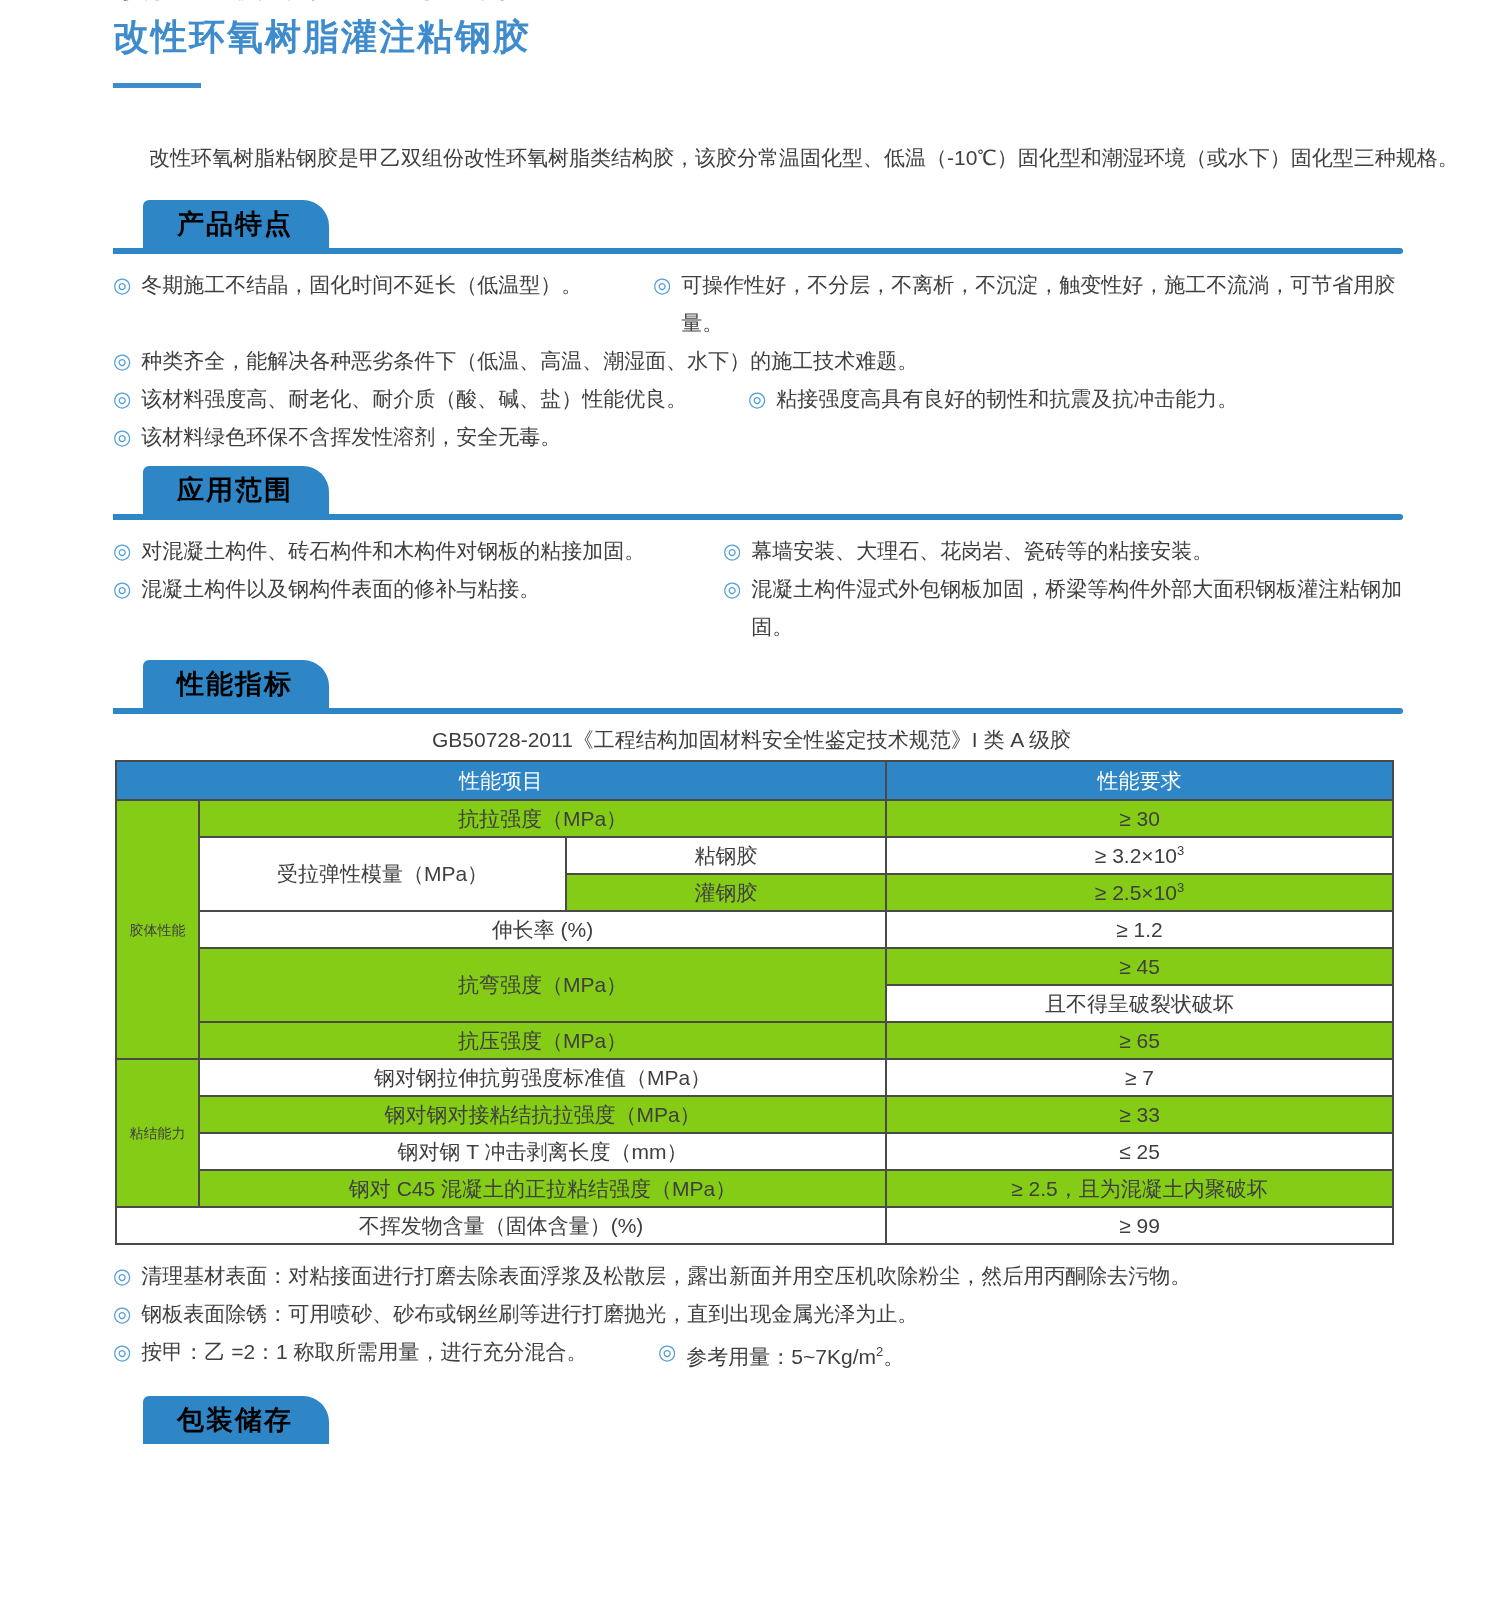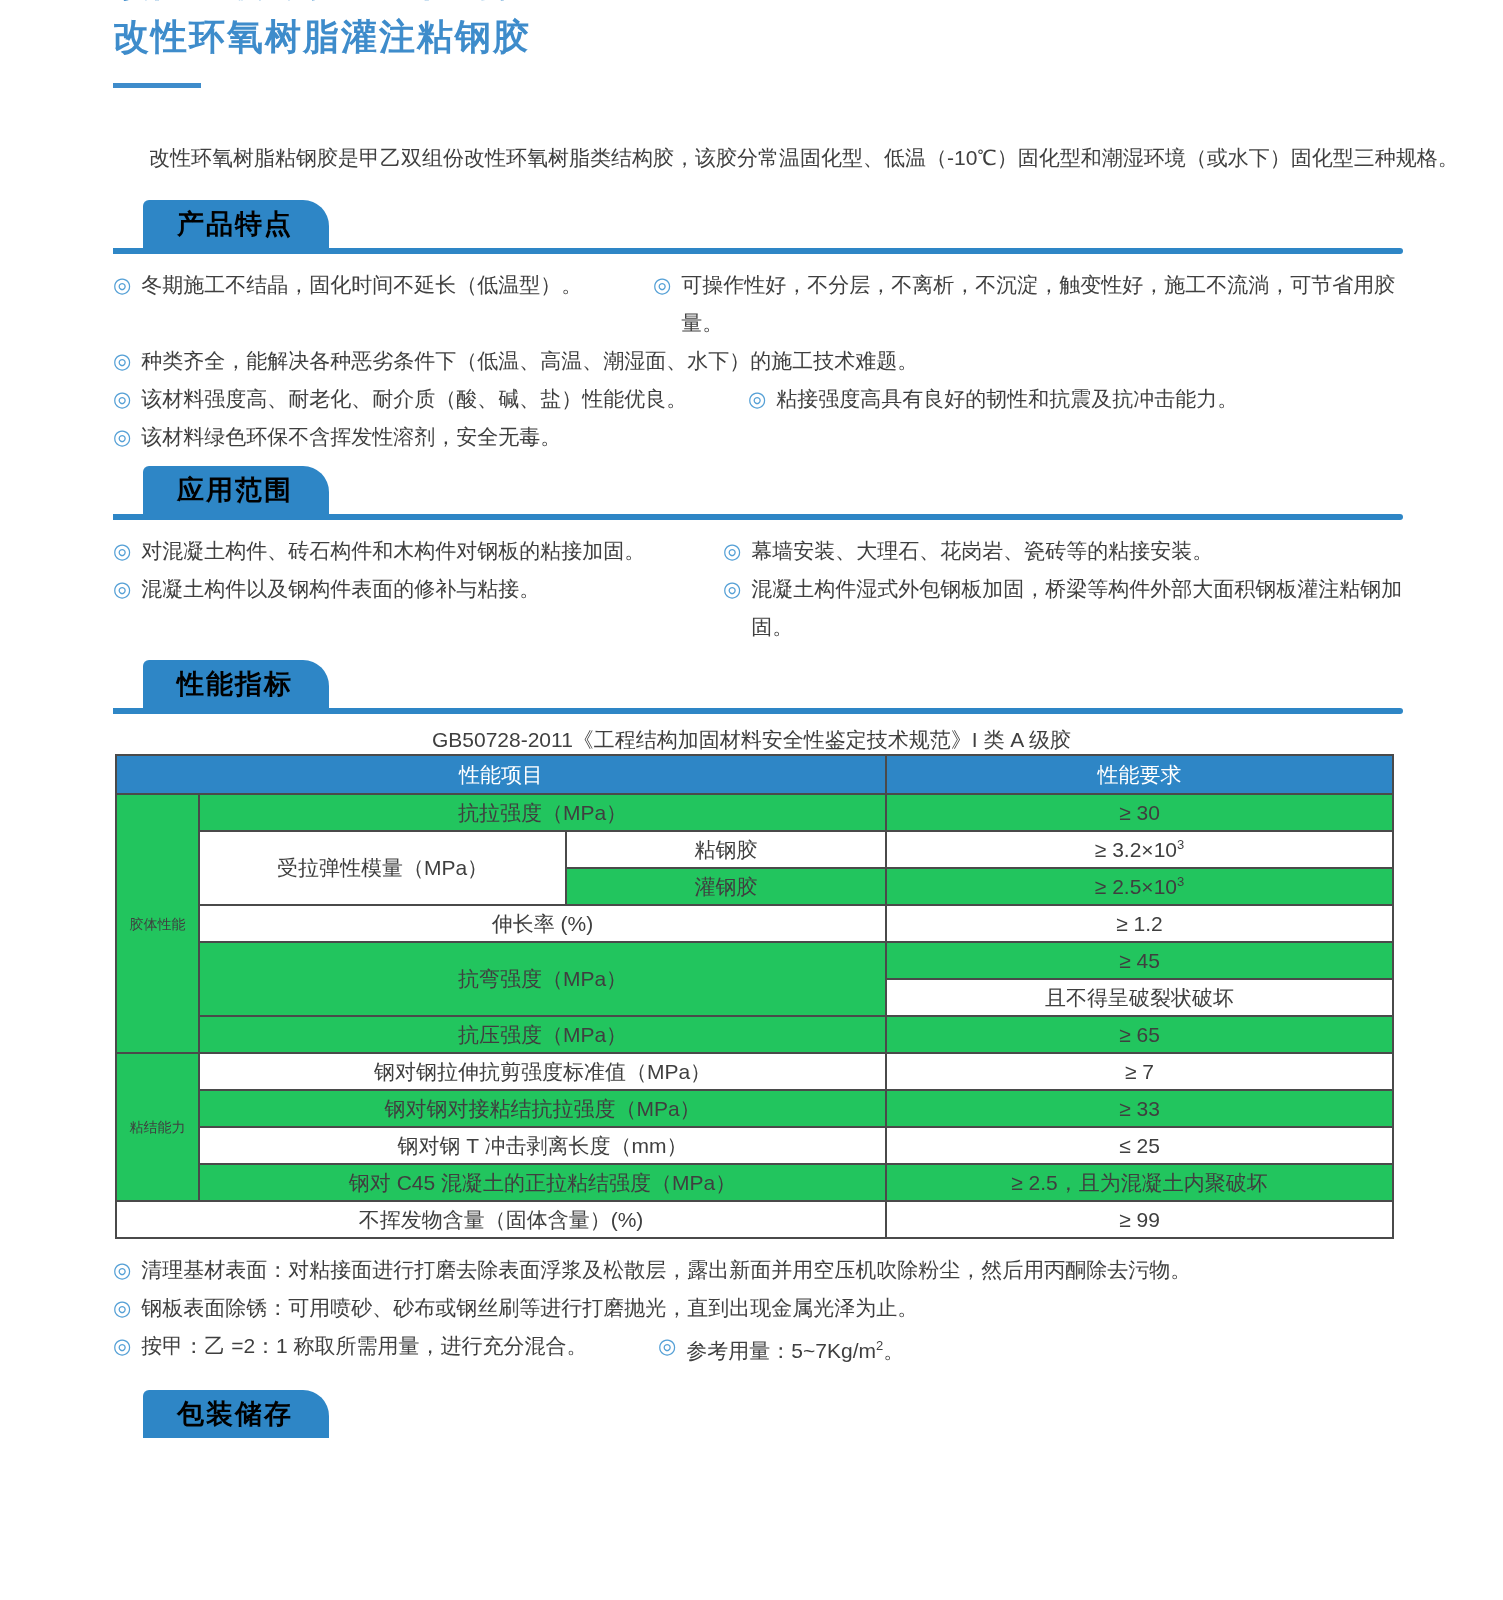--- a/index.html
+++ b/index.html
@@ -38,31 +38,31 @@
   .bitem{display:flex;}
   .bullet{color:#55A0D6;margin-right:10px;font-size:21px;}
   .w540{width:540px;flex:none;}
   .w635{width:635px;flex:none;}
   .w610{width:610px;flex:none;}
   .w545{width:545px;flex:none;}
 
   .tbl-caption{width:1277px;text-align:center;font-size:21px;margin-top:12px;line-height:28px;}
 
   table.perf{
-    border-collapse:collapse;table-layout:fixed;width:1277px;margin-left:2px;
+    border-collapse:collapse;table-layout:fixed;width:1277px;margin-top:6px;margin-left:2px;
     font-size:21px;
   }
   table.perf th,table.perf td{
     border:2px solid #4A4A4A;text-align:center;vertical-align:middle;
     height:35px;padding:0 6px;overflow:hidden;
   }
   table.perf th{
     background:#2E86C6;color:#ffffff;font-weight:normal;height:37px;border-bottom:2px solid #4A4A4A;
   }
-  td.g{background:#22c55e;}
+  td.g{background:#84cc16;}
   td.w{background:#ffffff;}
   td.grp{font-size:14px;line-height:40px;padding:0 14px;}
   sup.sm{font-size:13px;}
 </style>
 </head>
 <body>
 
 <div class="content">
 
   <div class="top-clip">

